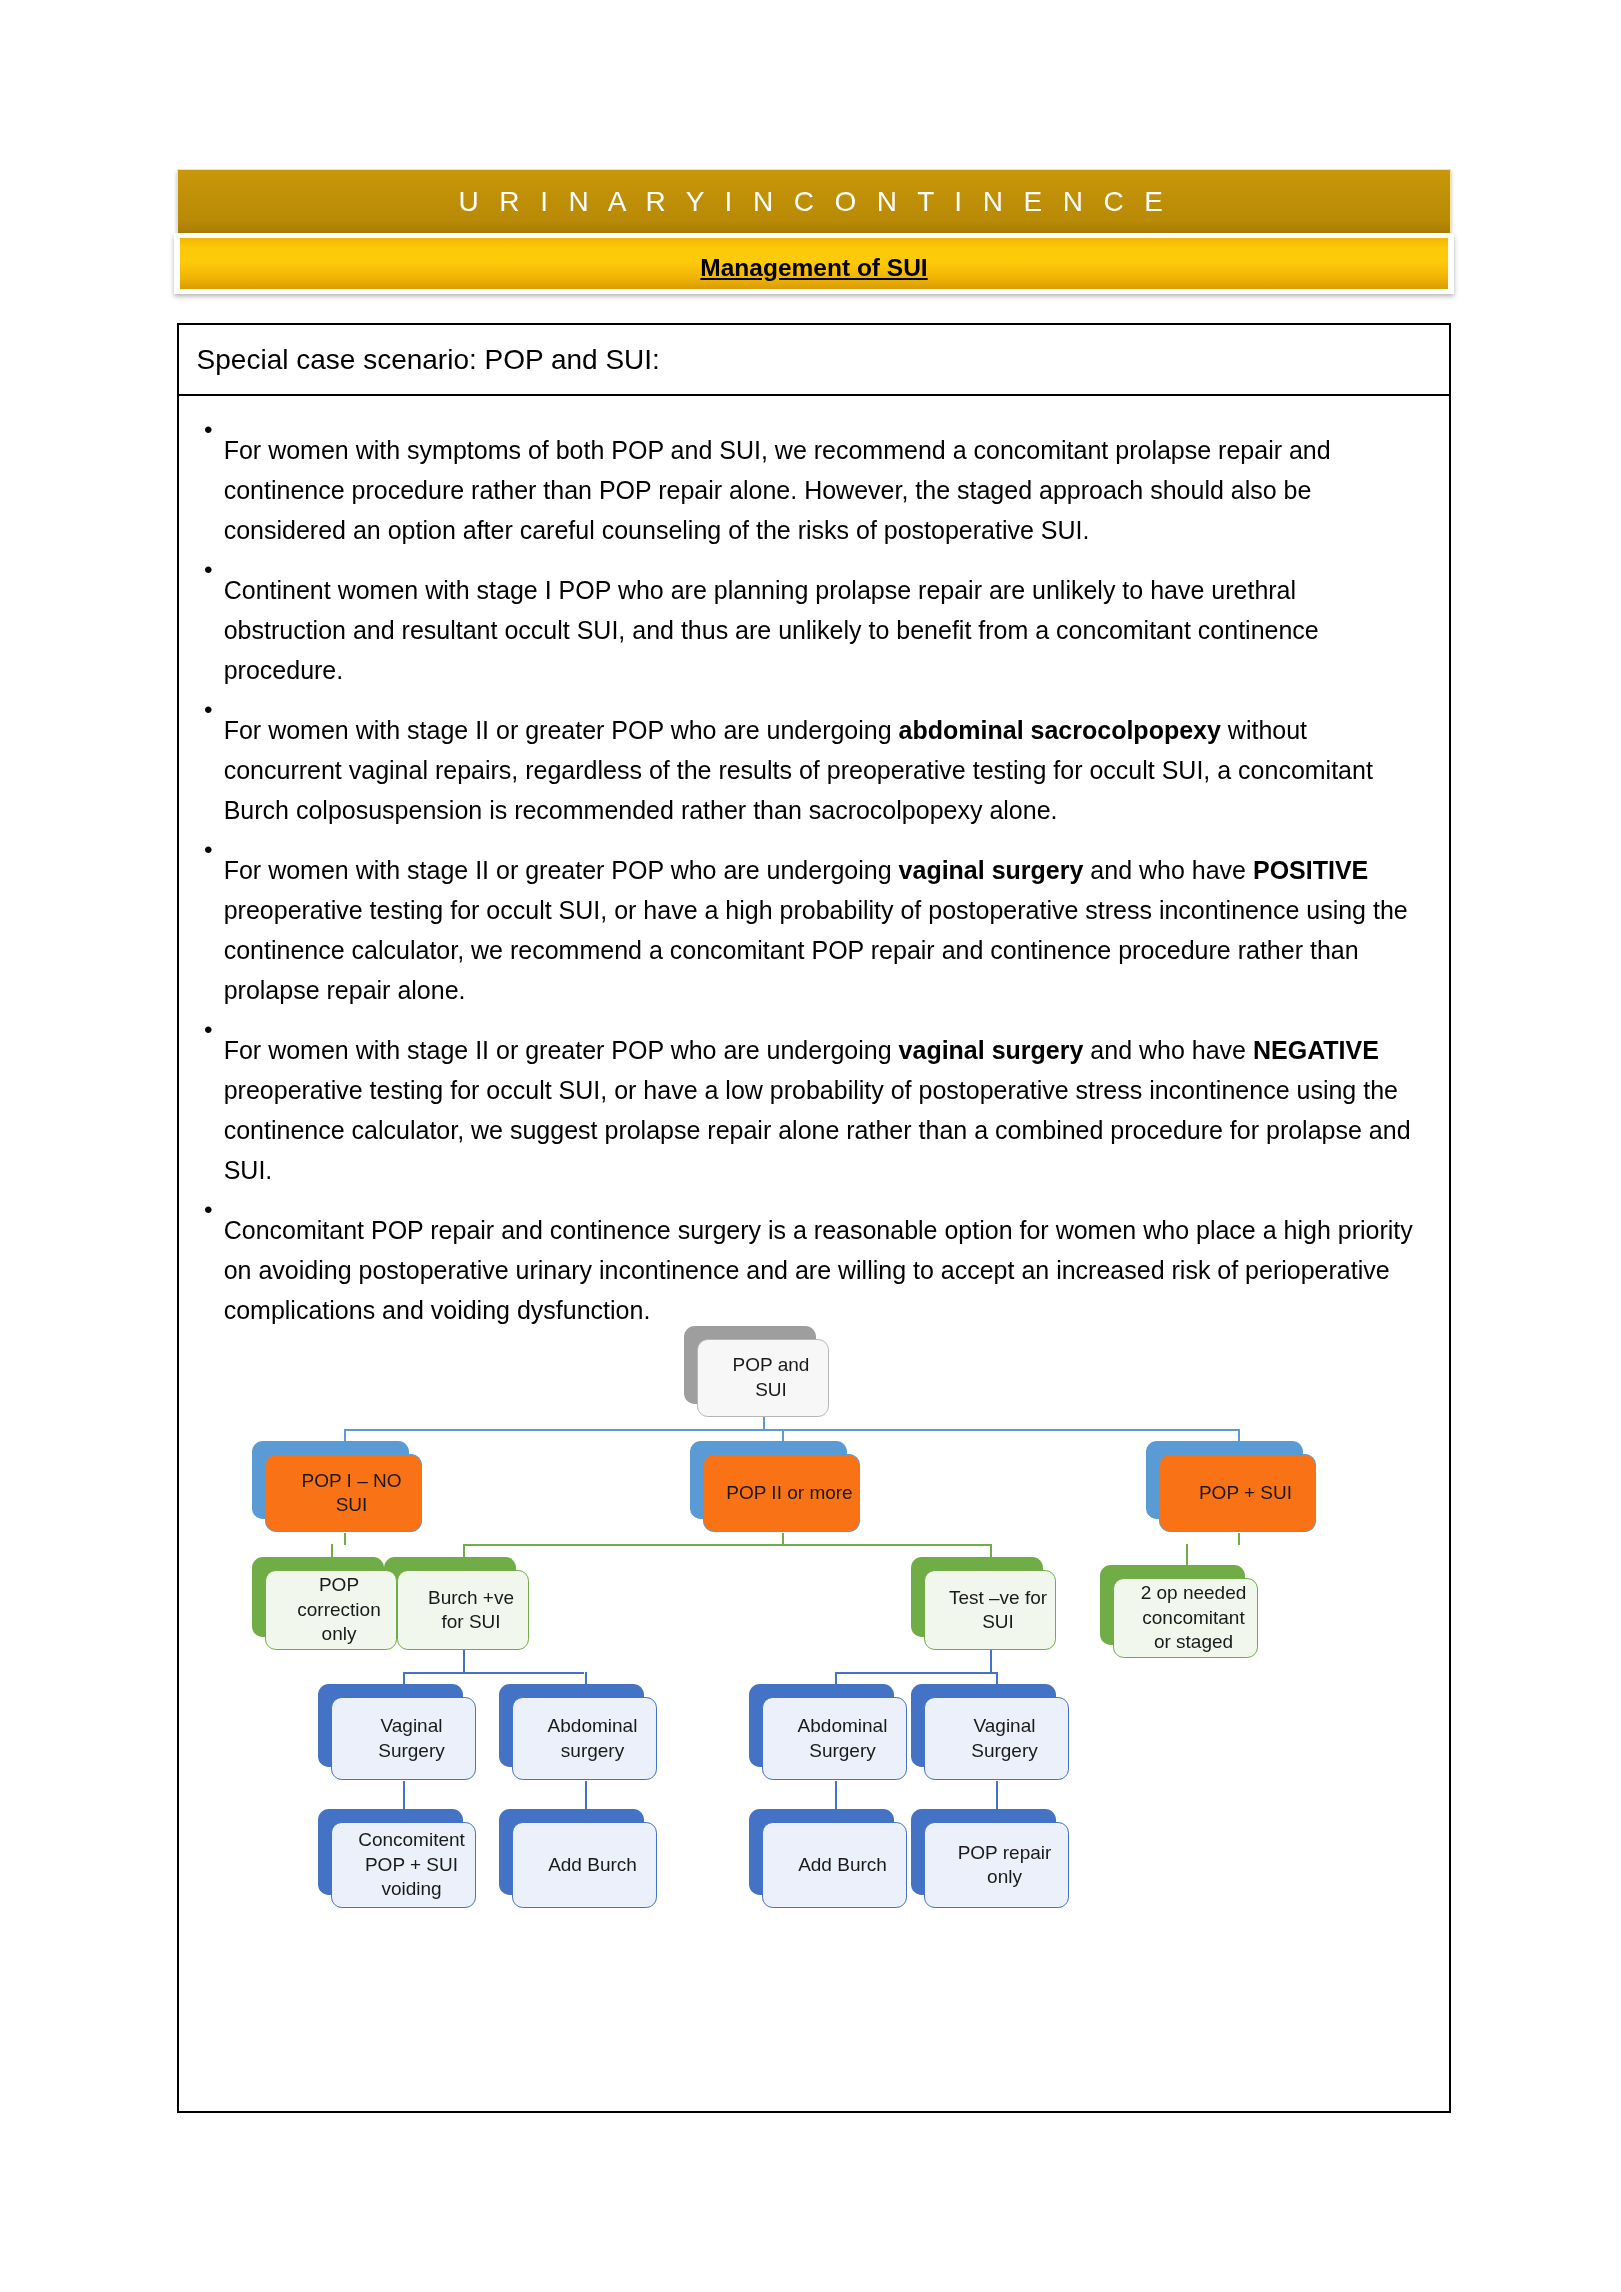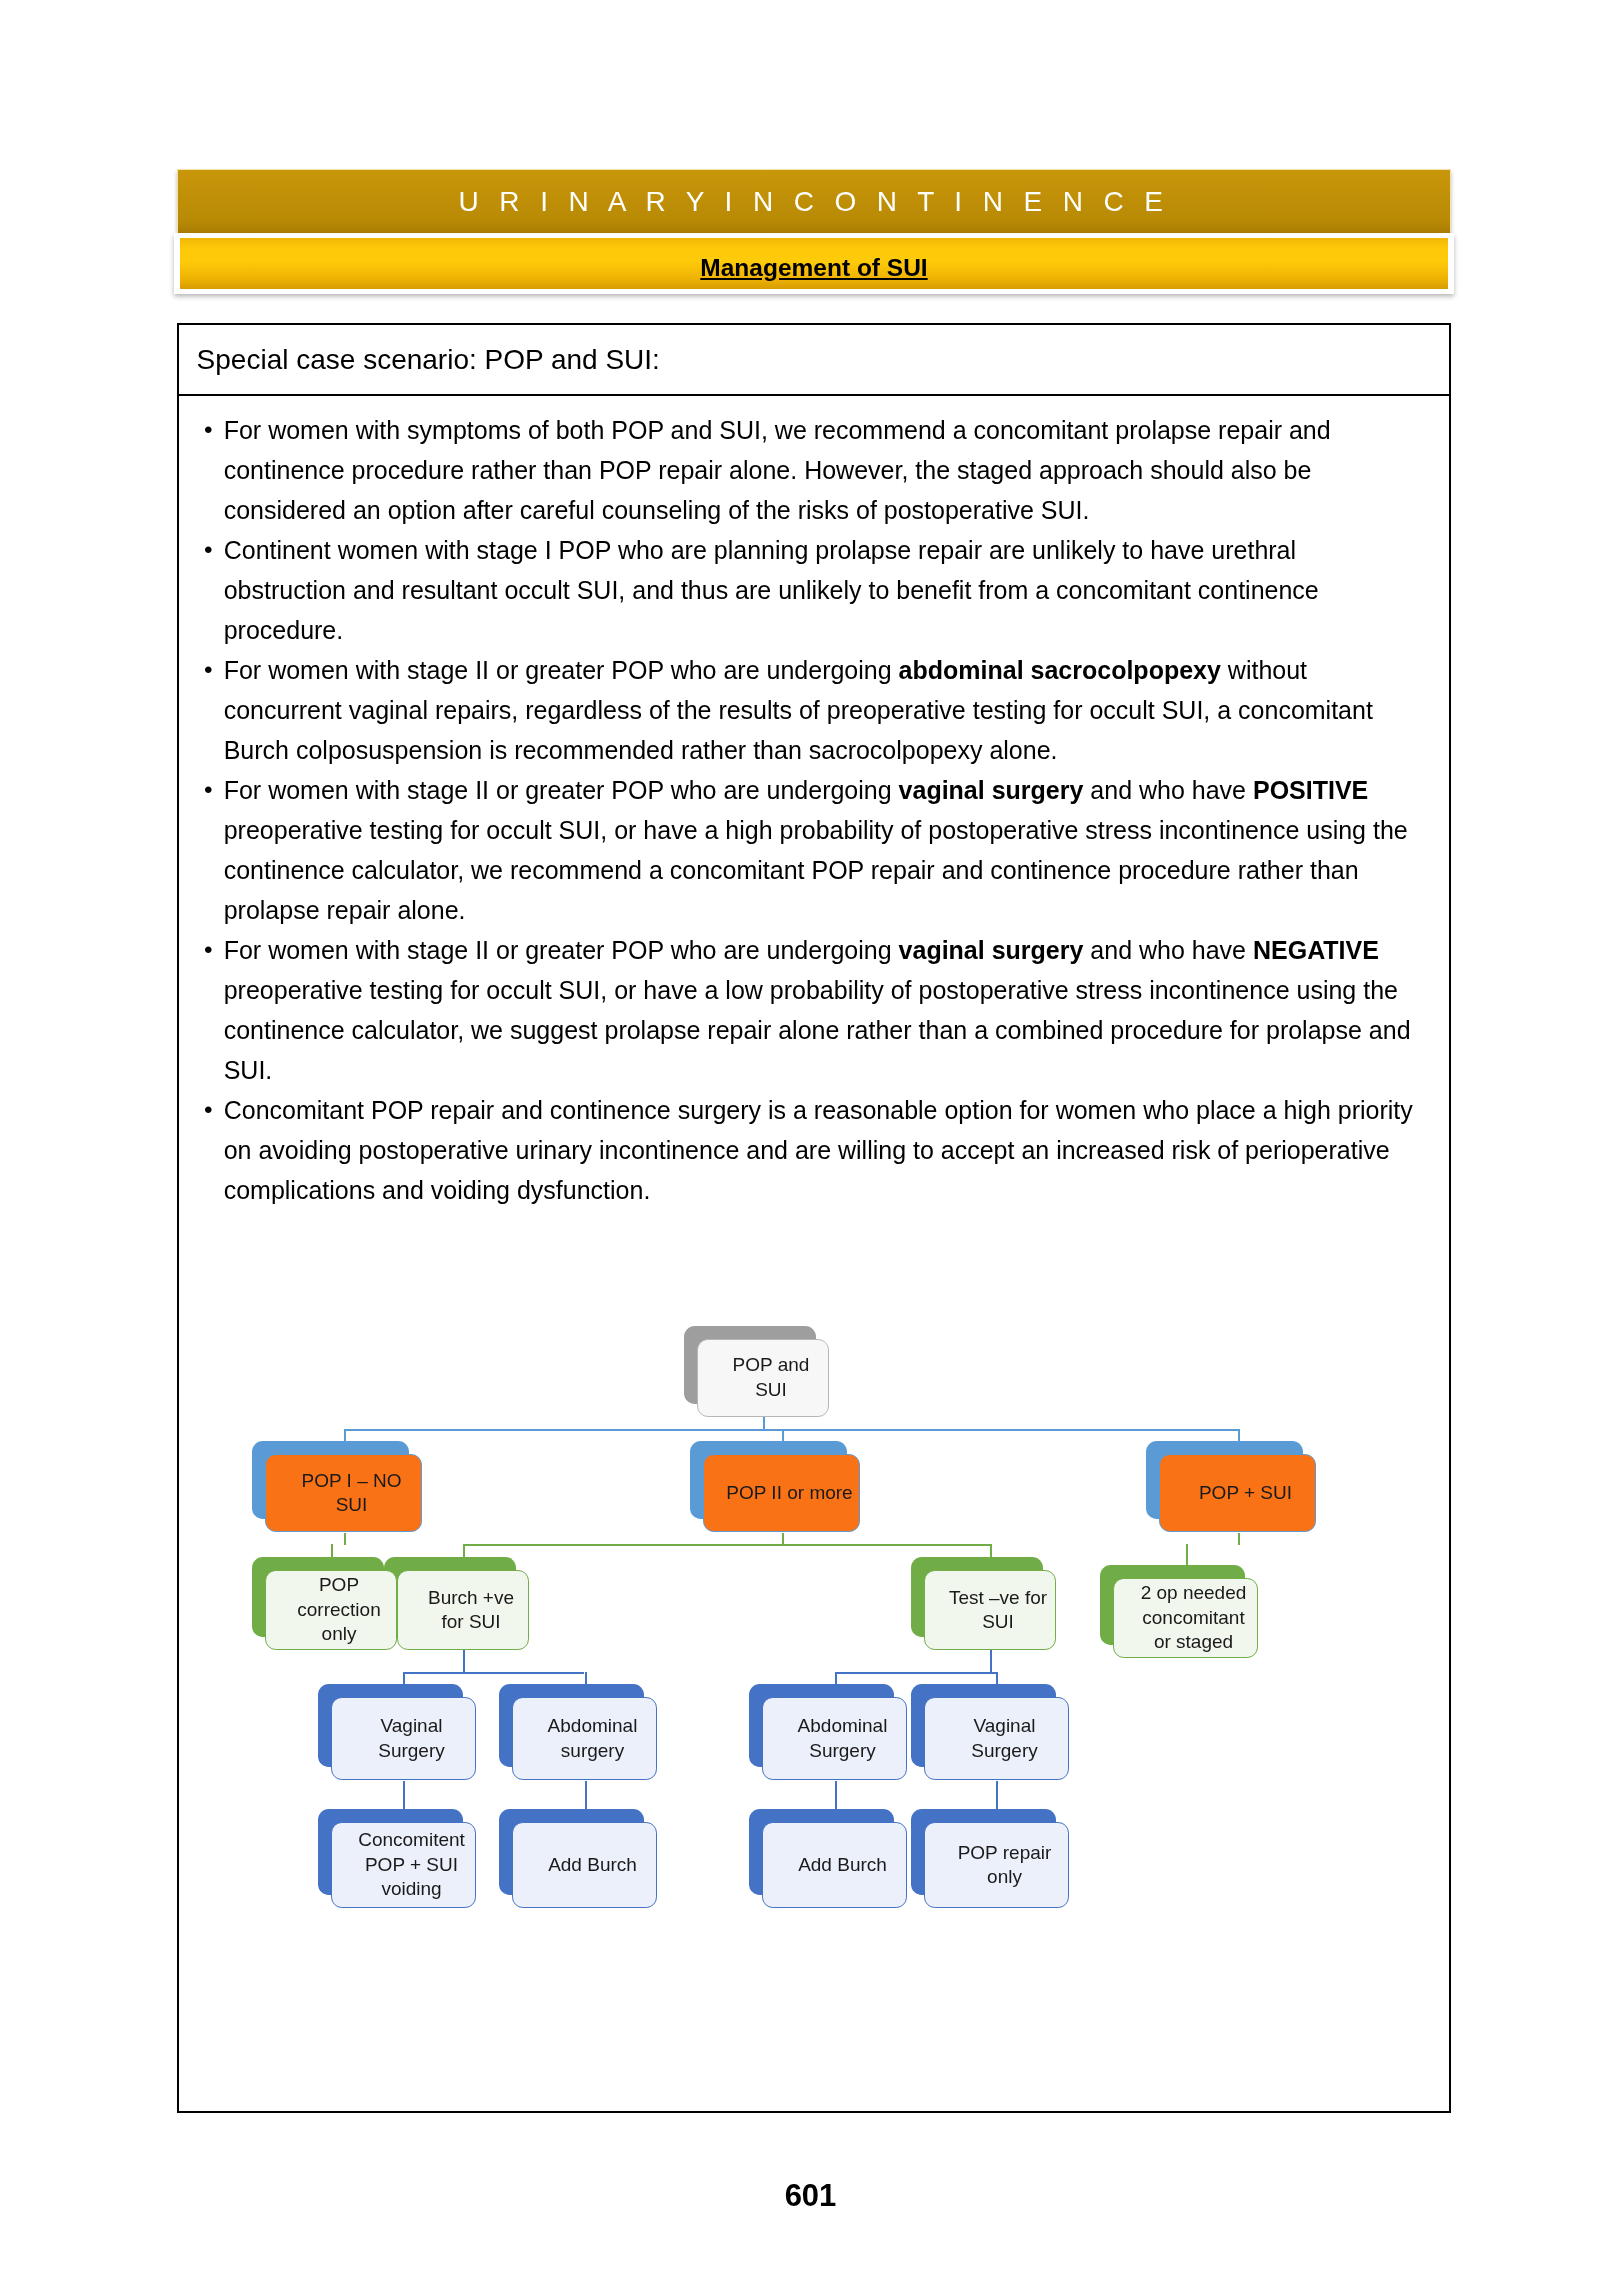--- a/index.html
+++ b/index.html
@@ -131,20 +131,21 @@
     color: #000000;
     padding-top: 0px;
   }
   .bullet-text {
     font-size: 25px;
     line-height: 40px;
     color: #000000;
     flex: 1;
     padding-right: 15.7px;
     font-family: "Liberation Sans", sans-serif;
+    margin-top: 20px;
   }
   .bullet-text b { font-weight: bold; }
 
   
   .flow {
     position: absolute;
     left: 0px;
     top: 921px;
     width: 1268px;
     height: 755px;
@@ -392,16 +393,15 @@
         <div class="node n-dblue" style="left: 745px; top: 505px; width: 145px; height: 86px;">
           <div class="shadow"></div>
           <div class="face">
             <div class="label">POP repair only</div>
           </div>
         </div>
       </div>
 
   </div>
 
-  <div class="page-number">601</div>
 
 </div>
 
 
 </body></html>

